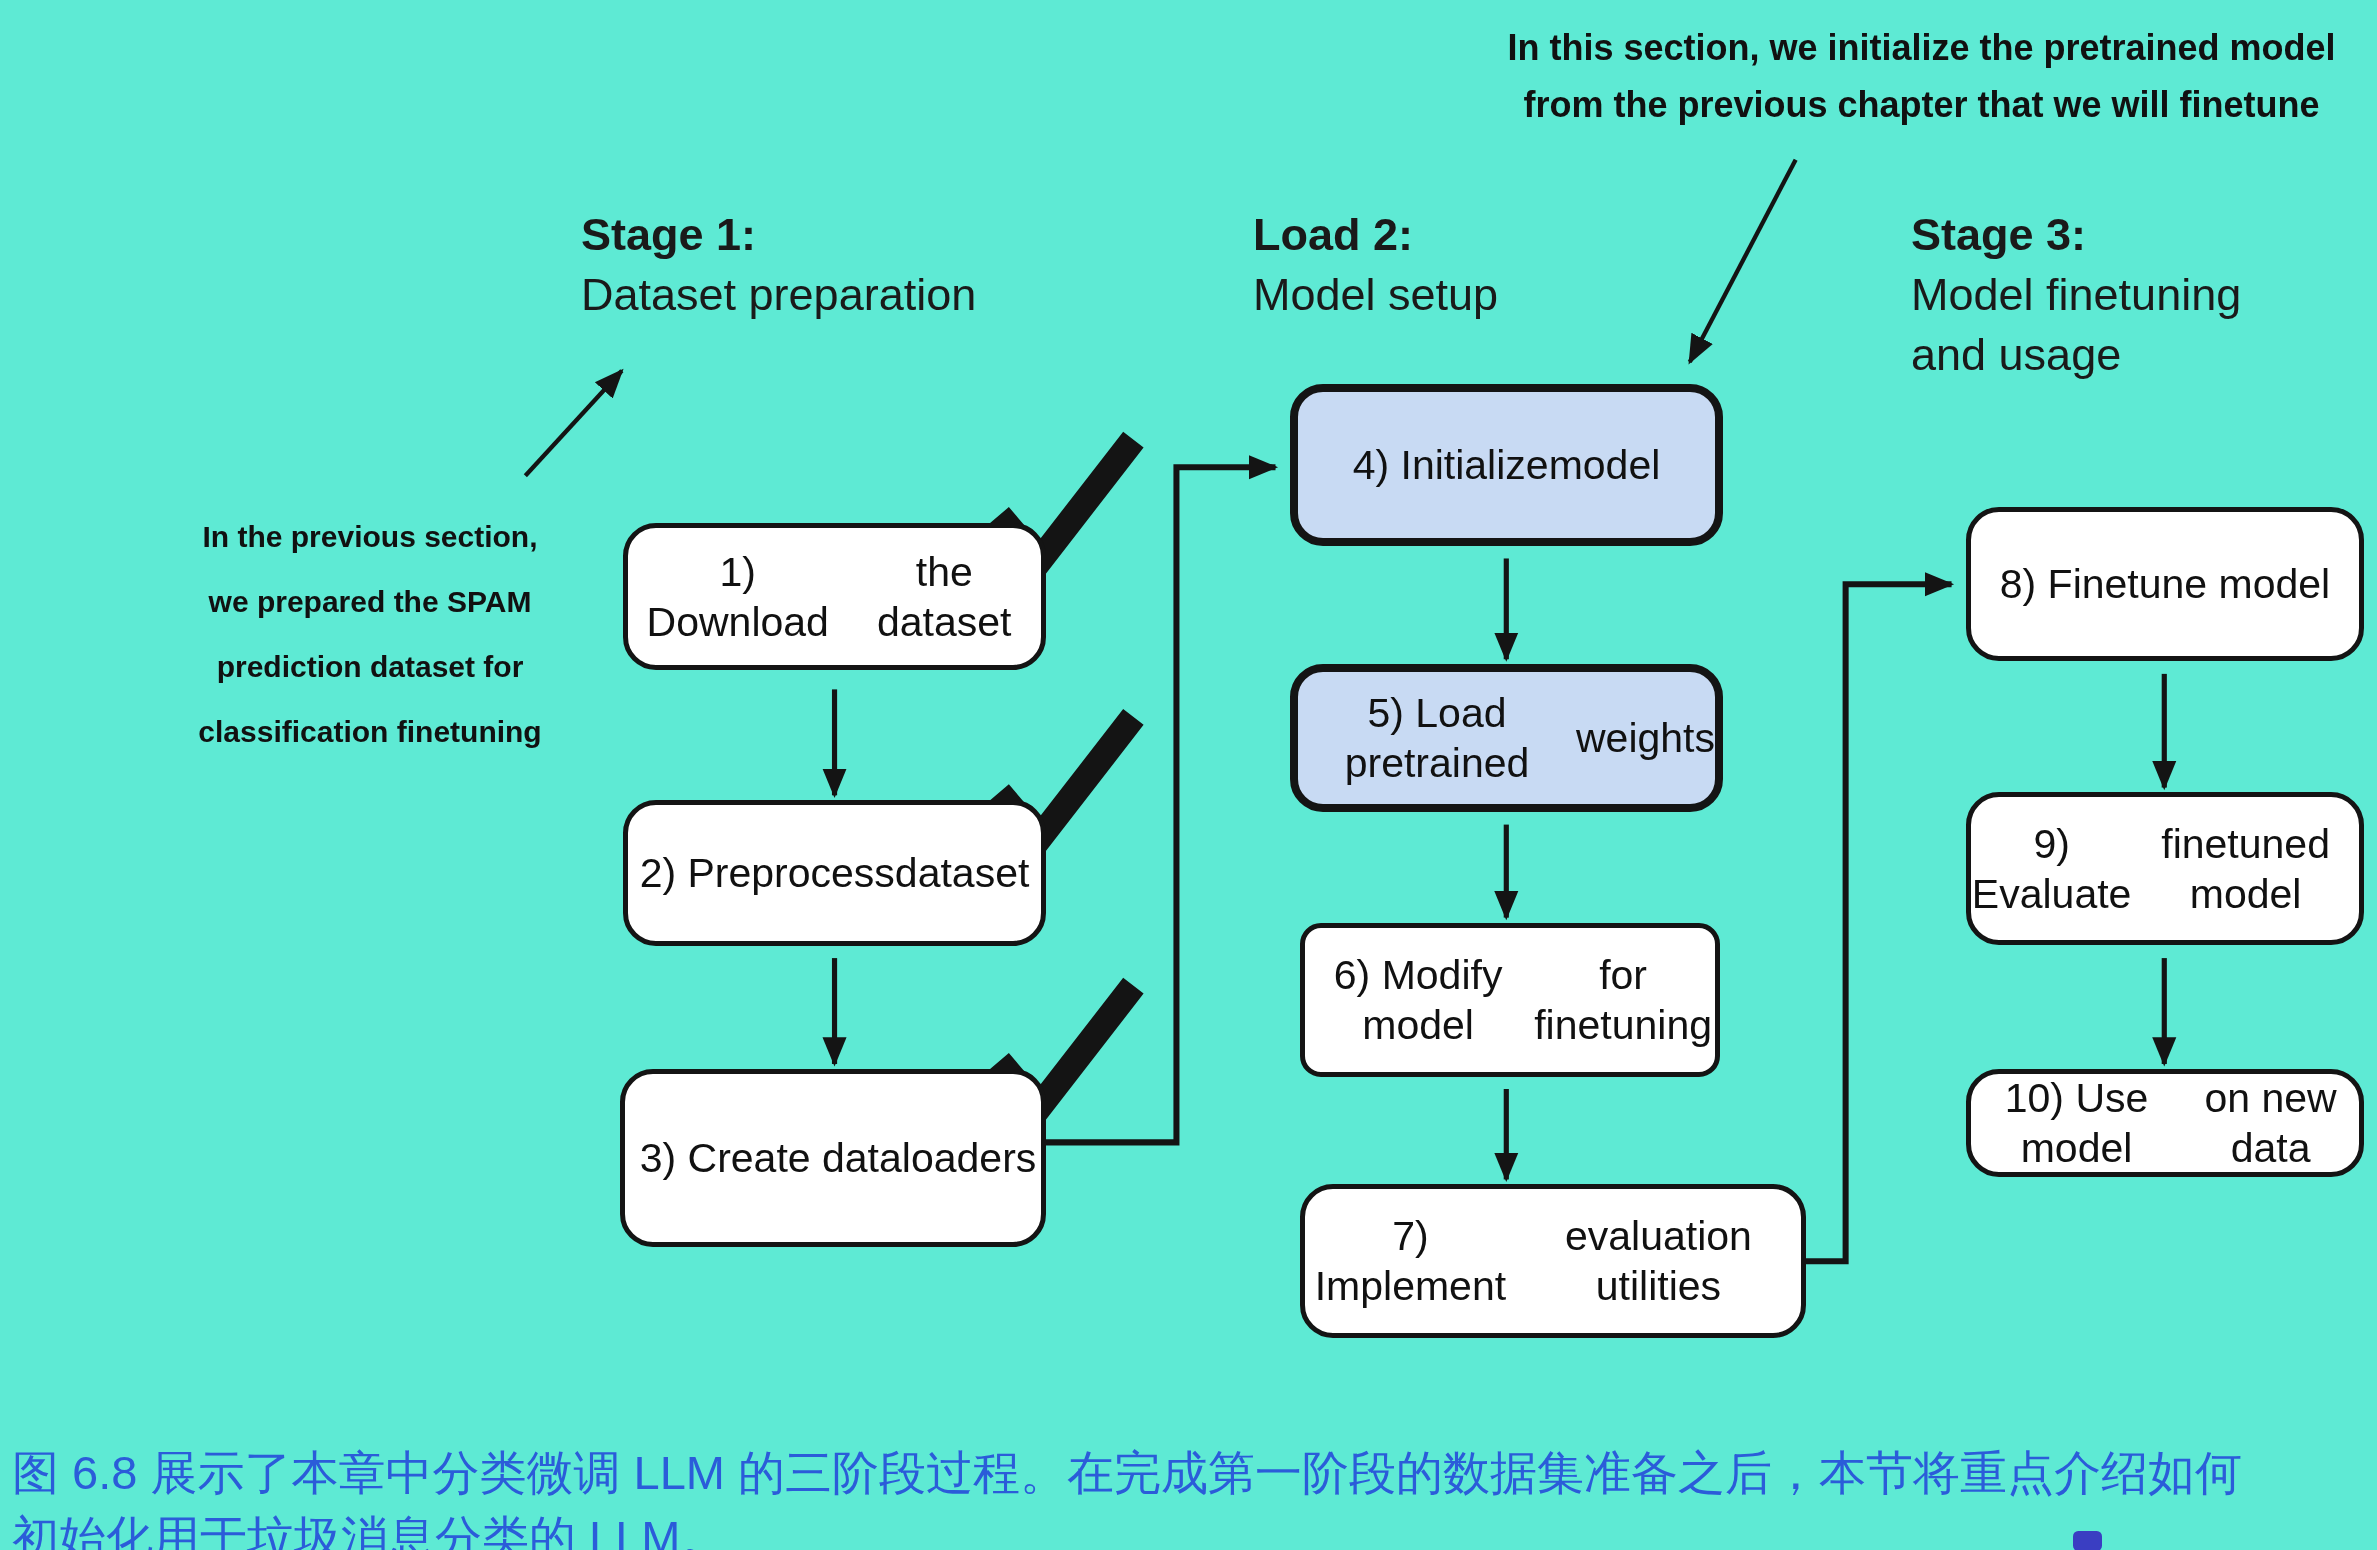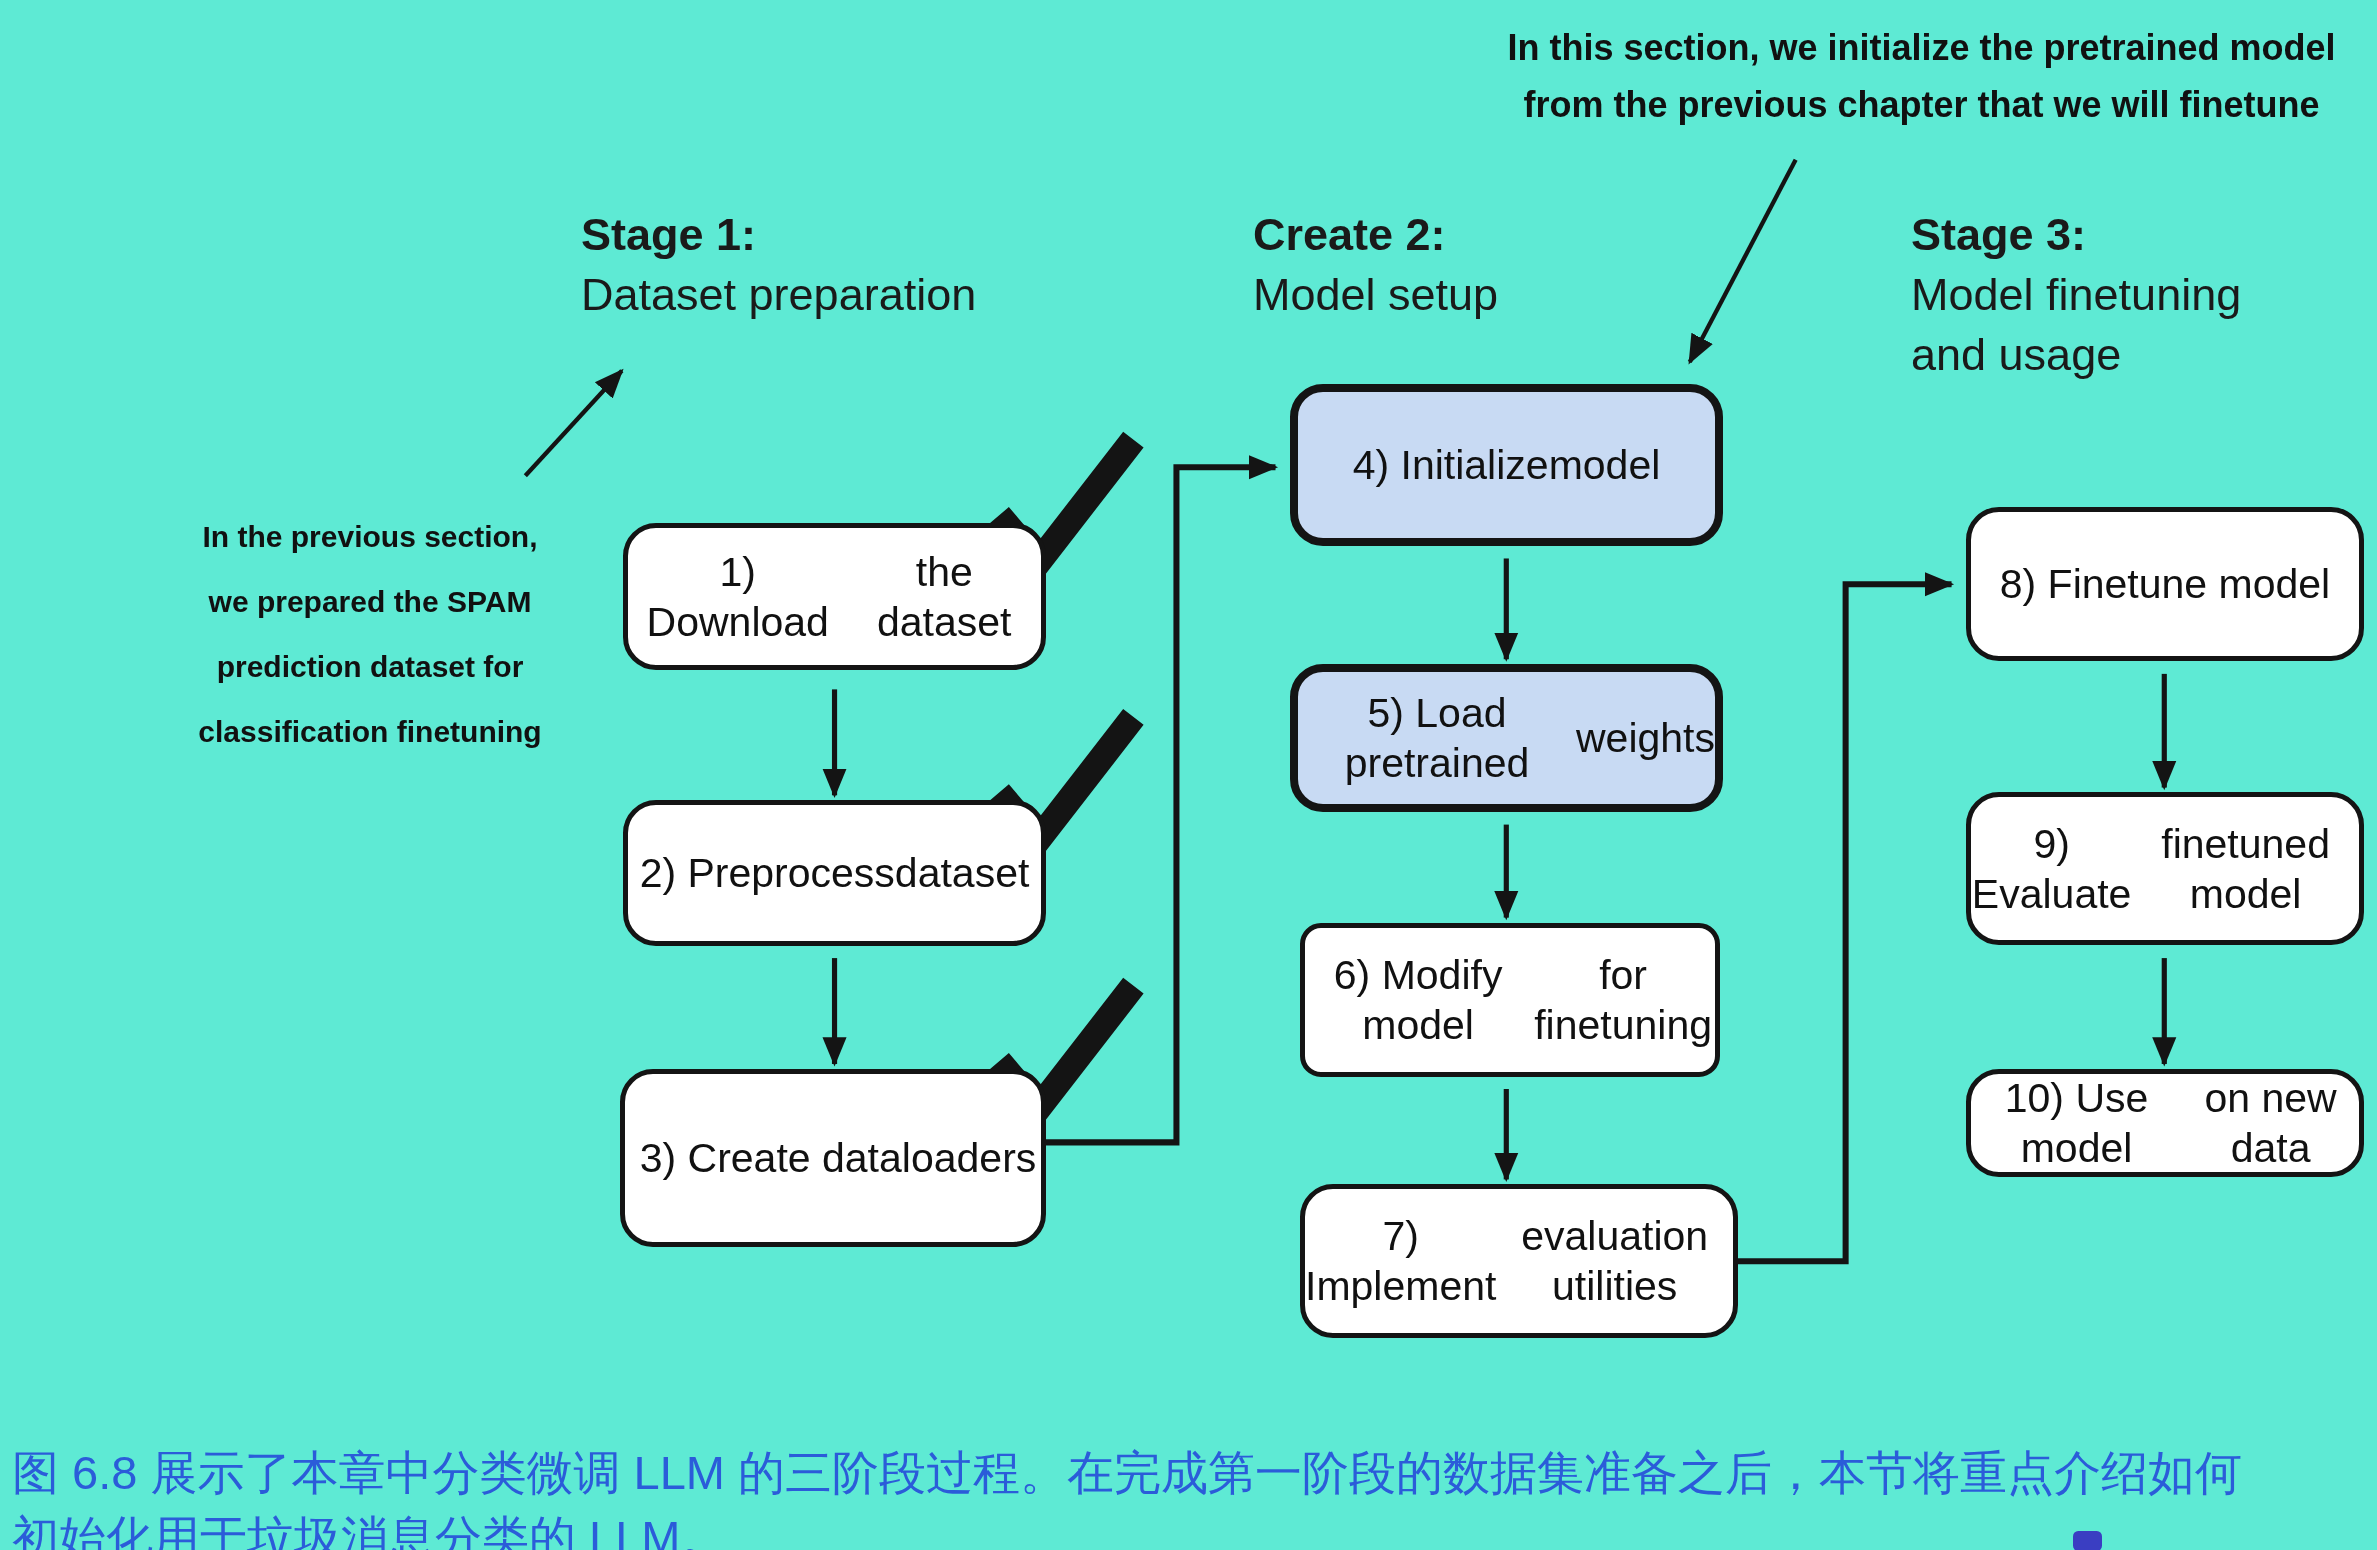--- a/index.html
+++ b/index.html
@@ -71,21 +71,21 @@
     <div>prediction dataset for</div>
     <div>classification finetuning</div>
   </div>
 
   <div class="stage-header" style="left:581px;">
     <div class="stage-title">Stage 1:</div>
     <div class="stage-subtitle">Dataset preparation</div>
     <div class="stage-subtitle"></div>
   </div>
   <div class="stage-header" style="left:1253px;">
-    <div class="stage-title">Create 2:</div>
+    <div class="stage-title">Load 2:</div>
     <div class="stage-subtitle">Model setup</div>
     <div class="stage-subtitle"></div>
   </div>
   <div class="stage-header" style="left:1911px;">
     <div class="stage-title">Stage 3:</div>
     <div class="stage-subtitle">Model finetuning</div>
     <div class="stage-subtitle">and usage</div>
   </div>
 
   <div class="box" style="left:623px; top:523px; width:423px; height:147px;">
@@ -106,21 +106,21 @@
     <span>model</span>
   </div>
   <div class="box highlighted" style="left:1290px; top:664px; width:433px; height:148px;">
     <span>5) Load pretrained</span>
     <span>weights</span>
   </div>
   <div class="box" style="left:1300px; top:923px; width:420px; height:154px;border-radius:21px;">
     <span>6) Modify model</span>
     <span>for finetuning</span>
   </div>
-  <div class="box" style="left:1300px; top:1184px; width:438px; height:154px;">
+  <div class="box" style="left:1300px; top:1184px; width:506px; height:154px;">
     <span>7) Implement</span>
     <span>evaluation utilities</span>
   </div>
 
   <div class="box" style="left:1966px; top:507px; width:398px; height:154px;">
     <span>8) Finetune model</span>
     <span></span>
   </div>
   <div class="box" style="left:1966px; top:792px; width:398px; height:153px;">
     <span>9) Evaluate</span>

